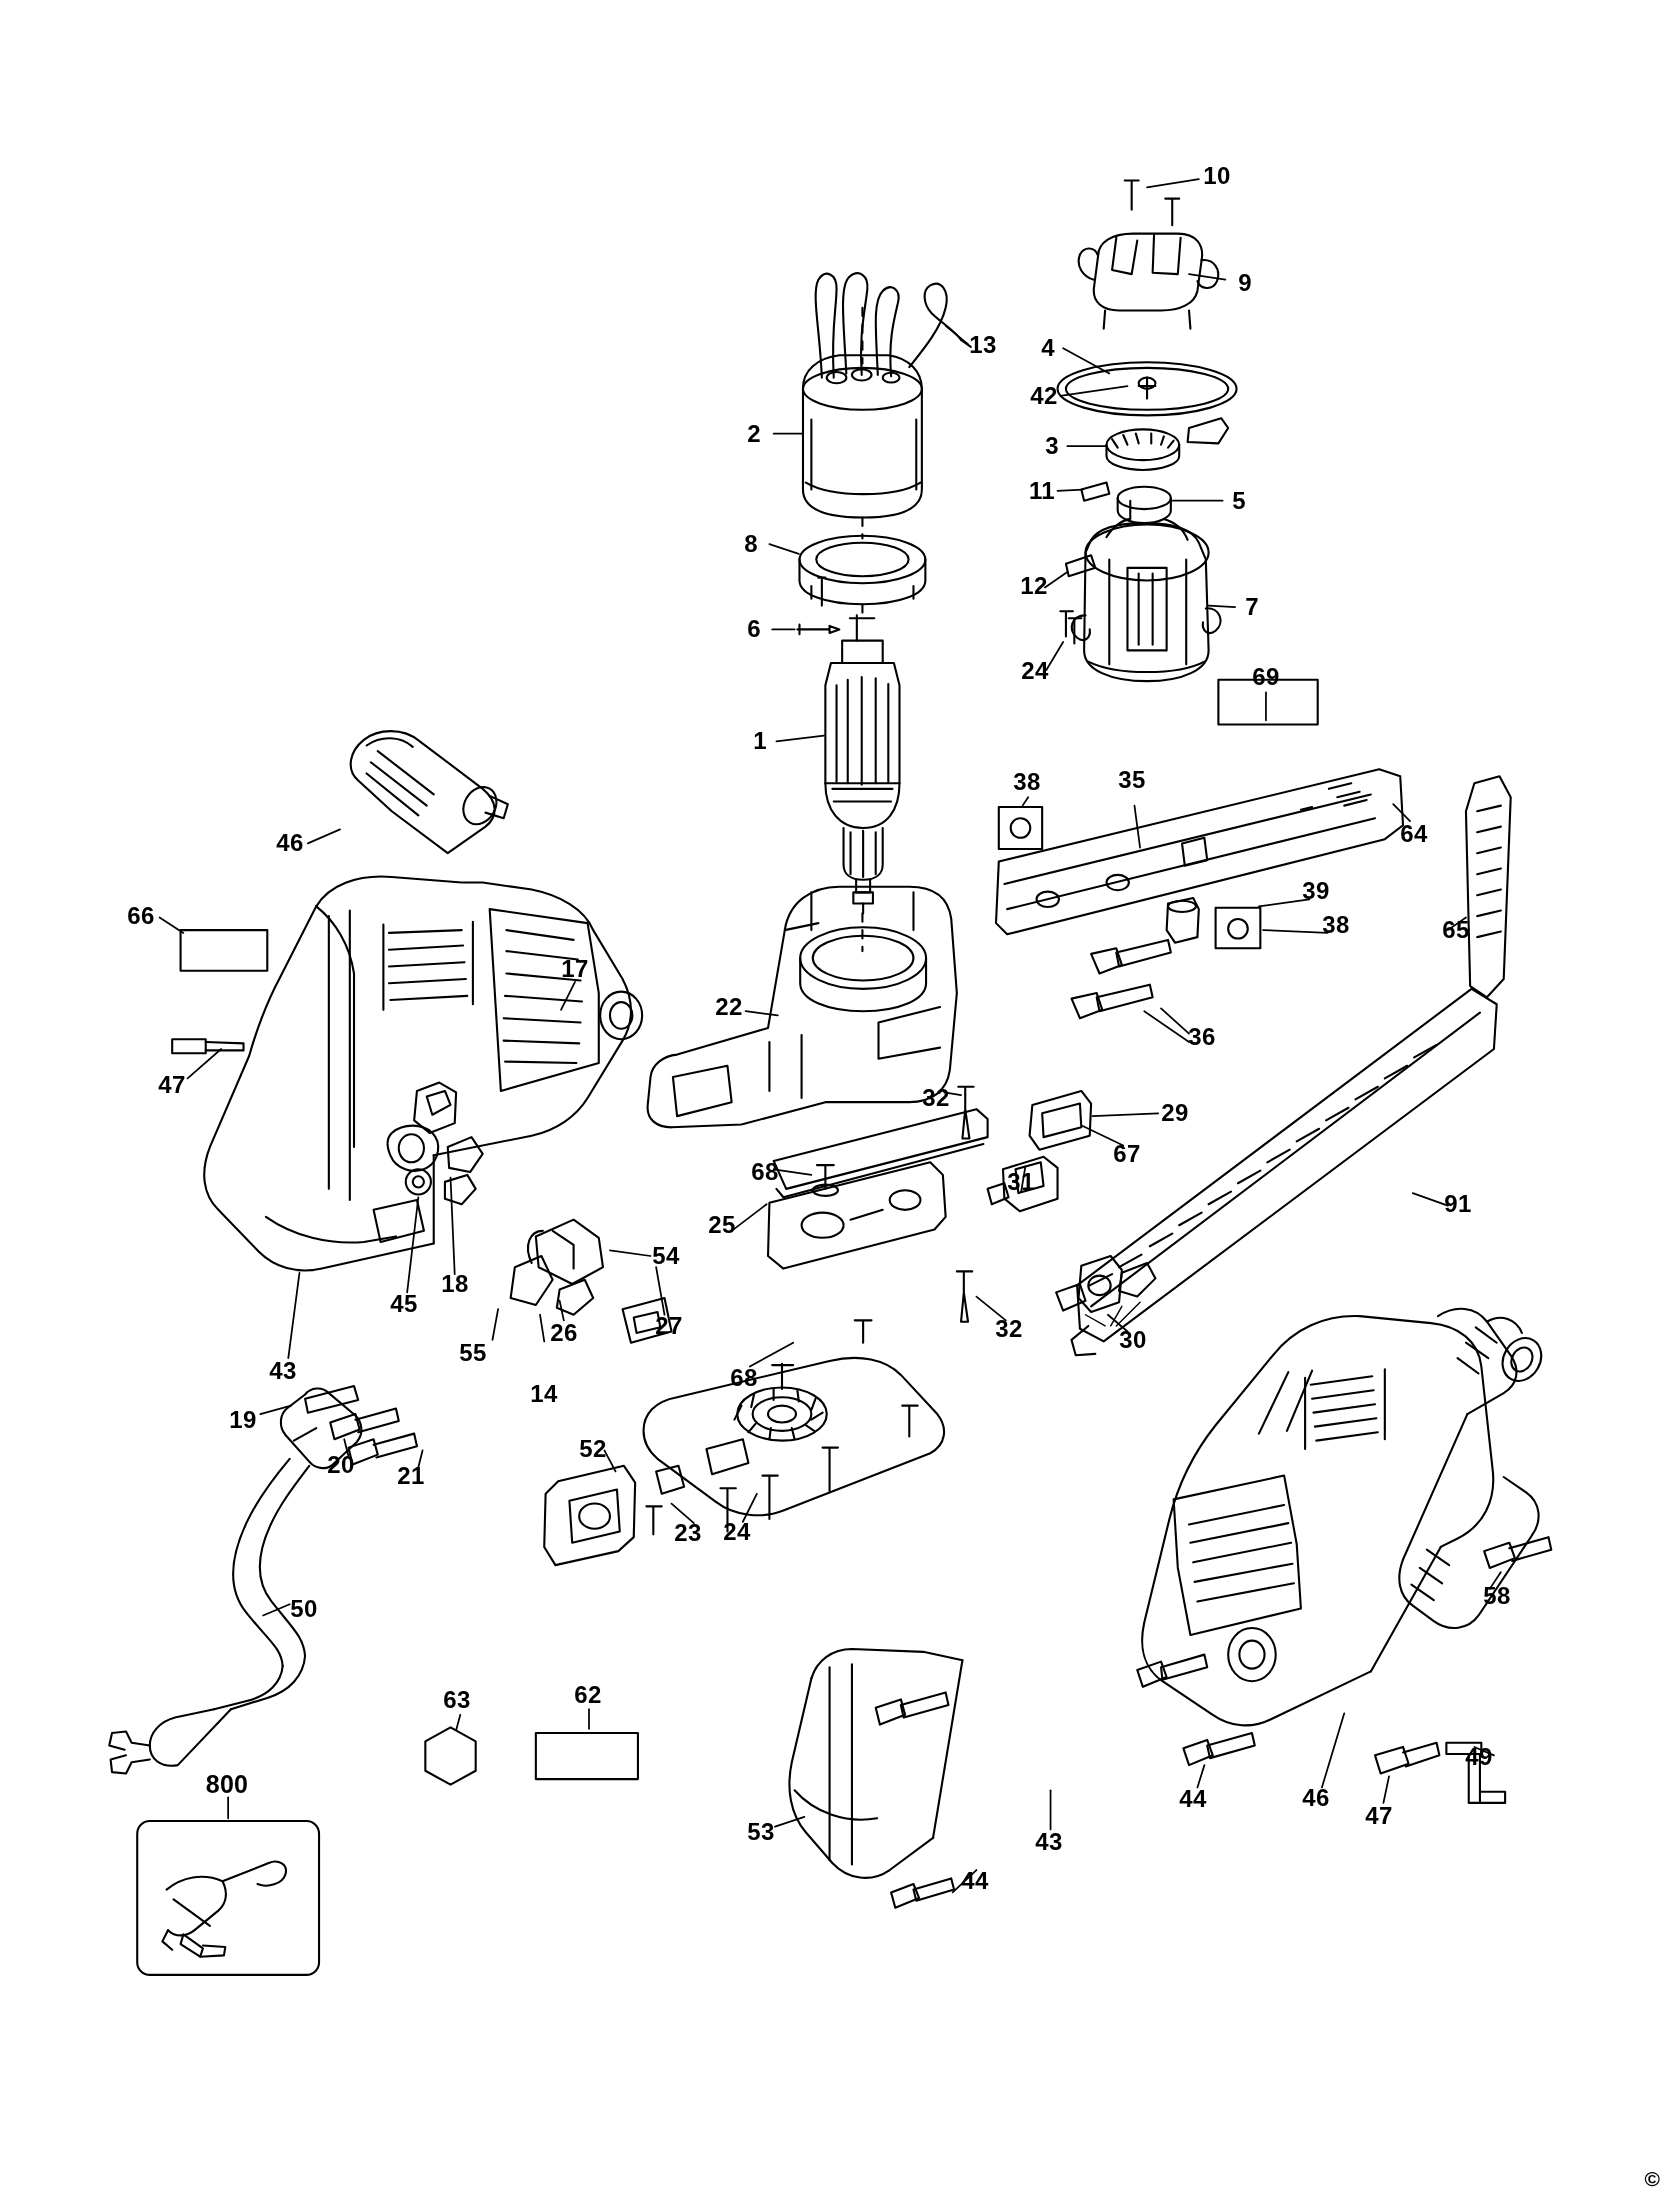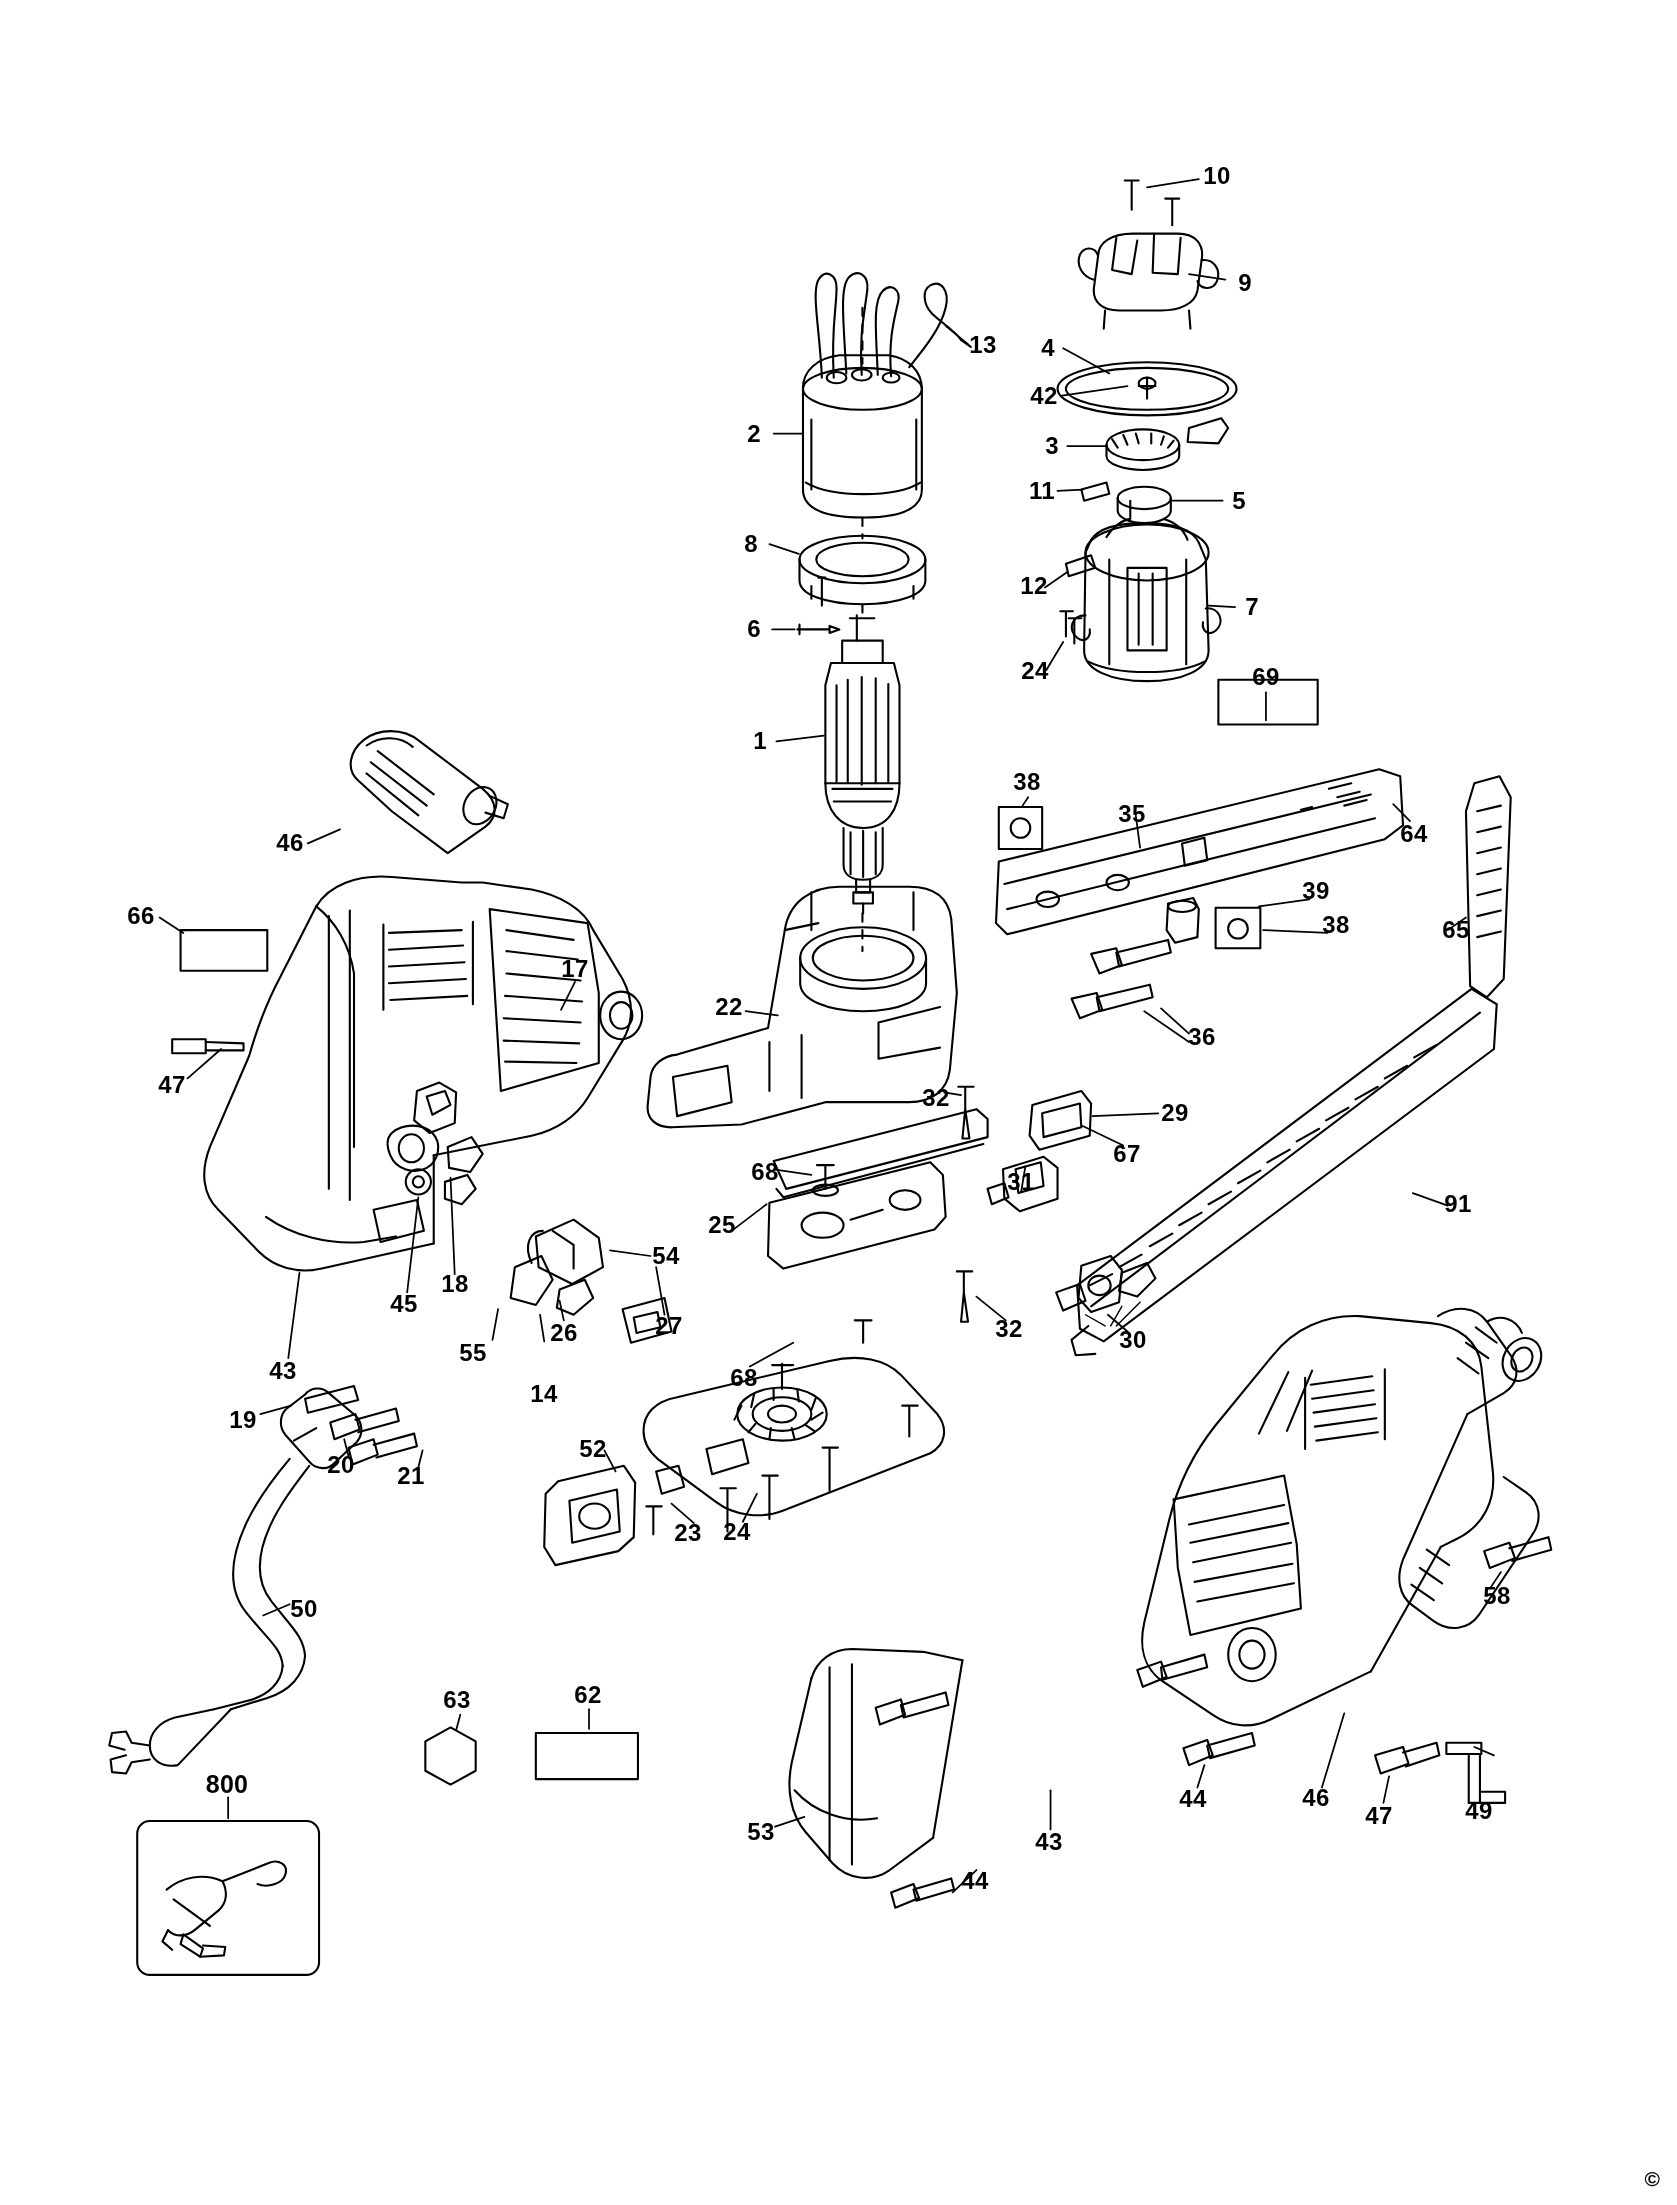--- a/index.html
+++ b/index.html
@@ -420,21 +420,21 @@
   <div class="callout" style="left:1042px;top:491px">11</div>
   <div class="callout" style="left:1239px;top:501px">5</div>
   <div class="callout" style="left:751px;top:544px">8</div>
   <div class="callout" style="left:1034px;top:586px">12</div>
   <div class="callout" style="left:754px;top:629px">6</div>
   <div class="callout" style="left:1252px;top:607px">7</div>
   <div class="callout" style="left:1035px;top:671px">24</div>
   <div class="callout" style="left:760px;top:741px">1</div>
   <div class="callout" style="left:1266px;top:677px">69</div>
   <div class="callout" style="left:1027px;top:782px">38</div>
-  <div class="callout" style="left:1132px;top:814px">35</div>
+  <div class="callout" style="left:1132px;top:780px">35</div>
   <div class="callout" style="left:1414px;top:834px">64</div>
   <div class="callout" style="left:290px;top:843px">46</div>
   <div class="callout" style="left:1316px;top:891px">39</div>
   <div class="callout" style="left:1336px;top:925px">38</div>
   <div class="callout" style="left:1456px;top:930px">65</div>
   <div class="callout" style="left:141px;top:916px">66</div>
   <div class="callout" style="left:575px;top:969px">17</div>
   <div class="callout" style="left:729px;top:1007px">22</div>
   <div class="callout" style="left:1202px;top:1037px">36</div>
   <div class="callout" style="left:172px;top:1085px">47</div>
@@ -457,21 +457,21 @@
   <div class="callout" style="left:283px;top:1371px">43</div>
   <div class="callout" style="left:744px;top:1378px">68</div>
   <div class="callout" style="left:243px;top:1420px">19</div>
   <div class="callout" style="left:593px;top:1449px">52</div>
   <div class="callout" style="left:341px;top:1465px">20</div>
   <div class="callout" style="left:411px;top:1476px">21</div>
   <div class="callout" style="left:688px;top:1533px">23</div>
   <div class="callout" style="left:737px;top:1532px">24</div>
   <div class="callout" style="left:304px;top:1609px">50</div>
   <div class="callout" style="left:1497px;top:1596px">58</div>
-  <div class="callout" style="left:1479px;top:1811px">49</div>
+  <div class="callout" style="left:1479px;top:1757px">49</div>
   <div class="callout" style="left:457px;top:1700px">63</div>
   <div class="callout" style="left:588px;top:1695px">62</div>
   <div class="callout" style="left:1193px;top:1799px">44</div>
   <div class="callout" style="left:1316px;top:1798px">46</div>
   <div class="callout" style="left:1379px;top:1816px">47</div>
   <div class="callout big" style="left:227px;top:1784px">800</div>
   <div class="callout" style="left:761px;top:1832px">53</div>
   <div class="callout" style="left:1049px;top:1842px">43</div>
   <div class="callout" style="left:975px;top:1881px">44</div>
 

